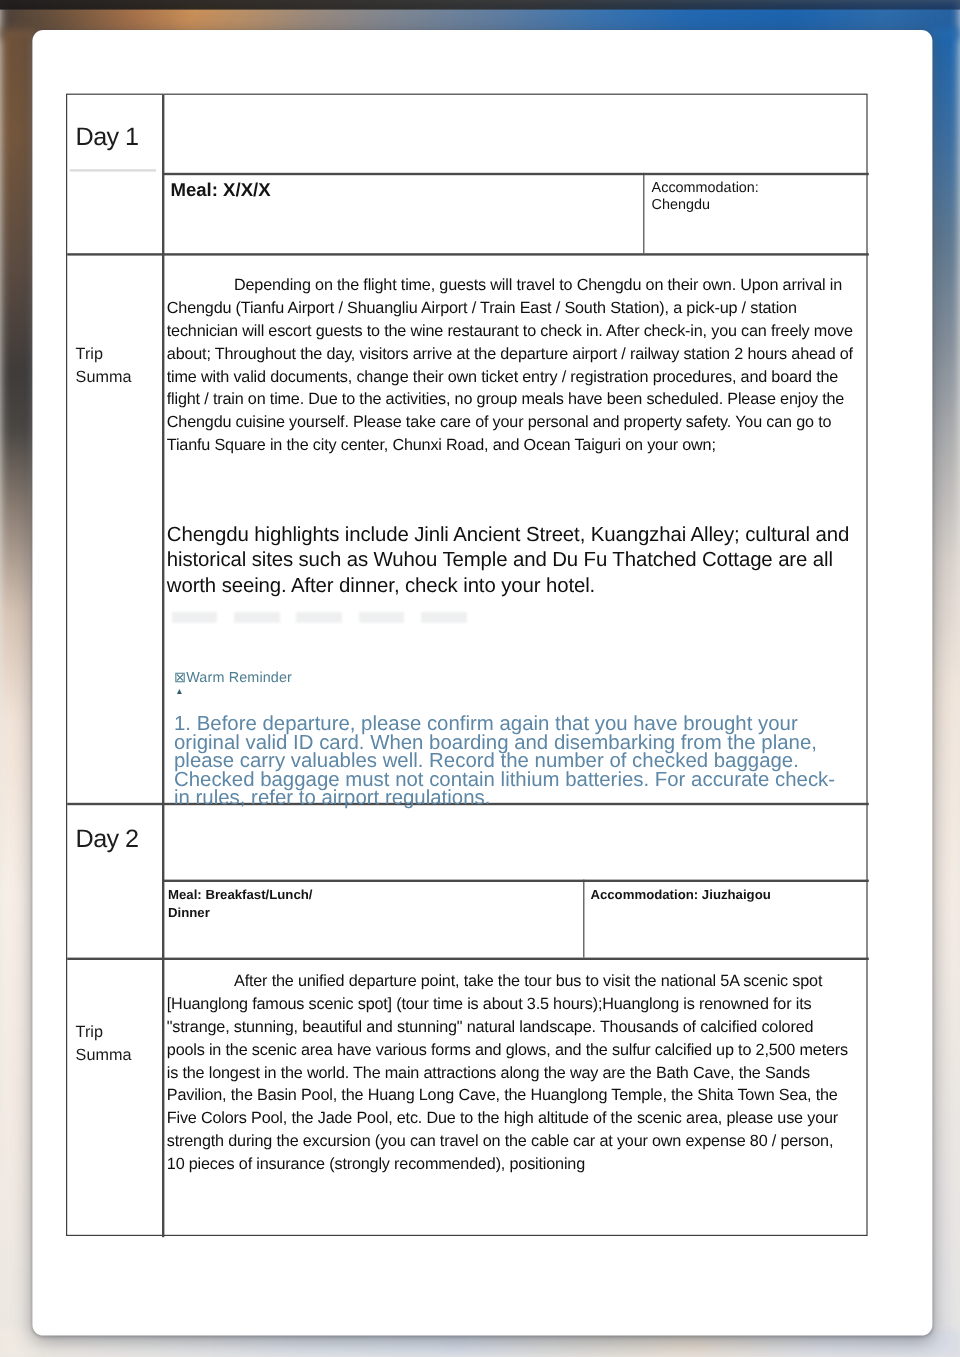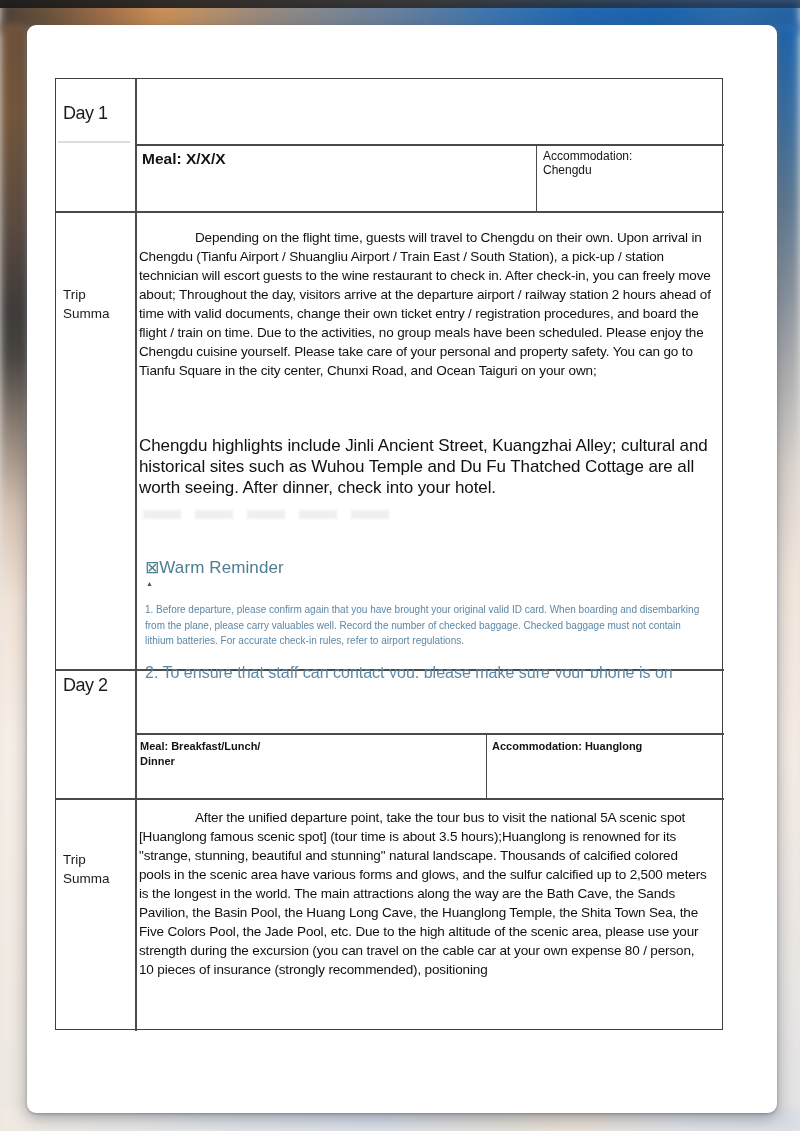--- a/index.html
+++ b/index.html
@@ -49,24 +49,24 @@
   .doc-table{
     position:absolute;left:28px;top:53px;width:668px;height:952px;
     border:1.5px solid #3f3f3f;box-sizing:border-box;
     color:#141414;
   }
   .hline,.vline{position:absolute;background:#4a4a4a;}
   .hline{height:1.5px;}
   .vline{width:1.5px;}
   .cell{position:absolute;box-sizing:border-box;overflow:hidden;}
 
-  .day-label{font-size:18px;letter-spacing:-.5px;color:#1c1c1c;padding-left:7px;}
+  .day-label{font-size:21px;letter-spacing:-.5px;color:#1c1c1c;padding-left:7px;}
   .d1-day{left:0;top:0;width:79px;height:132px;padding-top:24px;}
   .d1-day-underline{position:absolute;left:2px;top:62px;width:72px;height:2px;background:#dcdcdc;}
-  .d2-day{left:0;top:590px;width:79px;height:92px;padding-top:6px;}
+  .d2-day{left:0;top:590px;width:79px;height:92px;padding-top:19px;}
 
   .route-cell{left:79px;top:0;width:589px;height:65px;padding:5px 7px;font-size:11px;line-height:14px;}
   .d2-route{top:590px;height:64px;font-size:10px;line-height:13px;padding:5px 6px;}
 
   .d1-meal{left:79px;top:65px;width:401px;height:67px;padding:6px 7px;font-size:15.5px;font-weight:600;}
   .d1-accom{left:480px;top:65px;width:188px;height:67px;padding:5px 6px;font-size:12px;line-height:14px;border-left:1.5px solid #4a4a4a;}
   .d2-meal{left:79px;top:654px;width:351px;height:65px;padding:6px 5px;font-size:11px;line-height:15px;font-weight:600;}
   .d2-accom{left:430px;top:654px;width:238px;height:65px;padding:6px 5px;font-size:11px;line-height:15px;font-weight:600;border-left:1.5px solid #4a4a4a;}
 
   .label-cell{font-size:13.5px;line-height:19px;color:#1a1a1a;padding-left:7px;}
@@ -76,23 +76,23 @@
   .d1-summary{left:79px;top:141px;width:589px;height:458px;}
   .d2-summary{left:79px;top:719px;width:589px;height:233px;}
 
   .para{margin:8px 12px 0 4px;font-size:13.5px;line-height:19px;letter-spacing:-.15px;color:#101010;}
   .indent{text-indent:56px;}
   .para2{margin:55px 14px 12px 4px;font-size:17px;line-height:21px;letter-spacing:-.1px;color:#101010;}
   .ghost-line{
     margin:6px 0 0 8px;width:250px;height:9px;opacity:.55;filter:blur(1px);
     background:repeating-linear-gradient(90deg,rgba(150,155,162,.28) 0 38px,transparent 38px 52px);
   }
-  .warm-title{margin:38px 0 0 10px;font-size:17px;color:#4d7e91;letter-spacing:.1px;}
+  .warm-title{margin:38px 0 0 10px;font-size:12px;color:#4d7e91;letter-spacing:.1px;}
   .stray-mark{display:block;margin:2px 0 0 11px;font-size:7px;color:#355c6b;line-height:8px;}
-  .reminder1{margin:14px 16px 0 10px;font-size:10px;line-height:15.5px;color:#5d87a6;}
+  .reminder1{margin:14px 16px 0 10px;font-size:17px;line-height:15.5px;color:#5d87a6;}
   .reminder2{margin:17px 16px 0 10px;font-size:16px;line-height:14px;color:#5d87a6;}
   .block{display:block;}
 </style>
 </head>
 <body>
 
 <div class="bg-band-top"></div>
 <div class="bg-strip-dark"></div>
 <div class="bg-strip-left"></div>
 <div class="bg-strip-right"></div>
@@ -134,21 +134,21 @@
     </div>
 
     <div class="cell d2-day">
       <div class="day-label">Day 2</div>
     </div>
     <div class="cell d2-meal">
       <span class="block">Meal: Breakfast/Lunch/</span>
       <span class="block">Dinner</span>
     </div>
     <div class="cell d2-accom">
-      <span>Accommodation: Huanglong</span>
+      <span>Accommodation: Jiuzhaigou</span>
     </div>
     <div class="cell label-cell d2-triplabel">
       <span class="block">Trip</span>
       <span class="block">Summa</span>
     </div>
     <div class="cell d2-summary">
       <div class="para indent" style="margin-top:10px;">After the unified departure point, take the tour bus to visit the national 5A scenic spot [Huanglong famous scenic spot] (tour time is about 3.5 hours);Huanglong is renowned for its "strange, stunning, beautiful and stunning" natural landscape. Thousands of calcified colored pools in the scenic area have various forms and glows, and the sulfur calcified up to 2,500 meters is the longest in the world. The main attractions along the way are the Bath Cave, the Sands Pavilion, the Basin Pool, the Huang Long Cave, the Huanglong Temple, the Shita Town Sea, the Five Colors Pool, the Jade Pool, etc. Due to the high altitude of the scenic area, please use your strength during the excursion (you can travel on the cable car at your own expense 80 / person, 10 pieces of insurance (strongly recommended), positioning</div>
     </div>
 
   </div>

